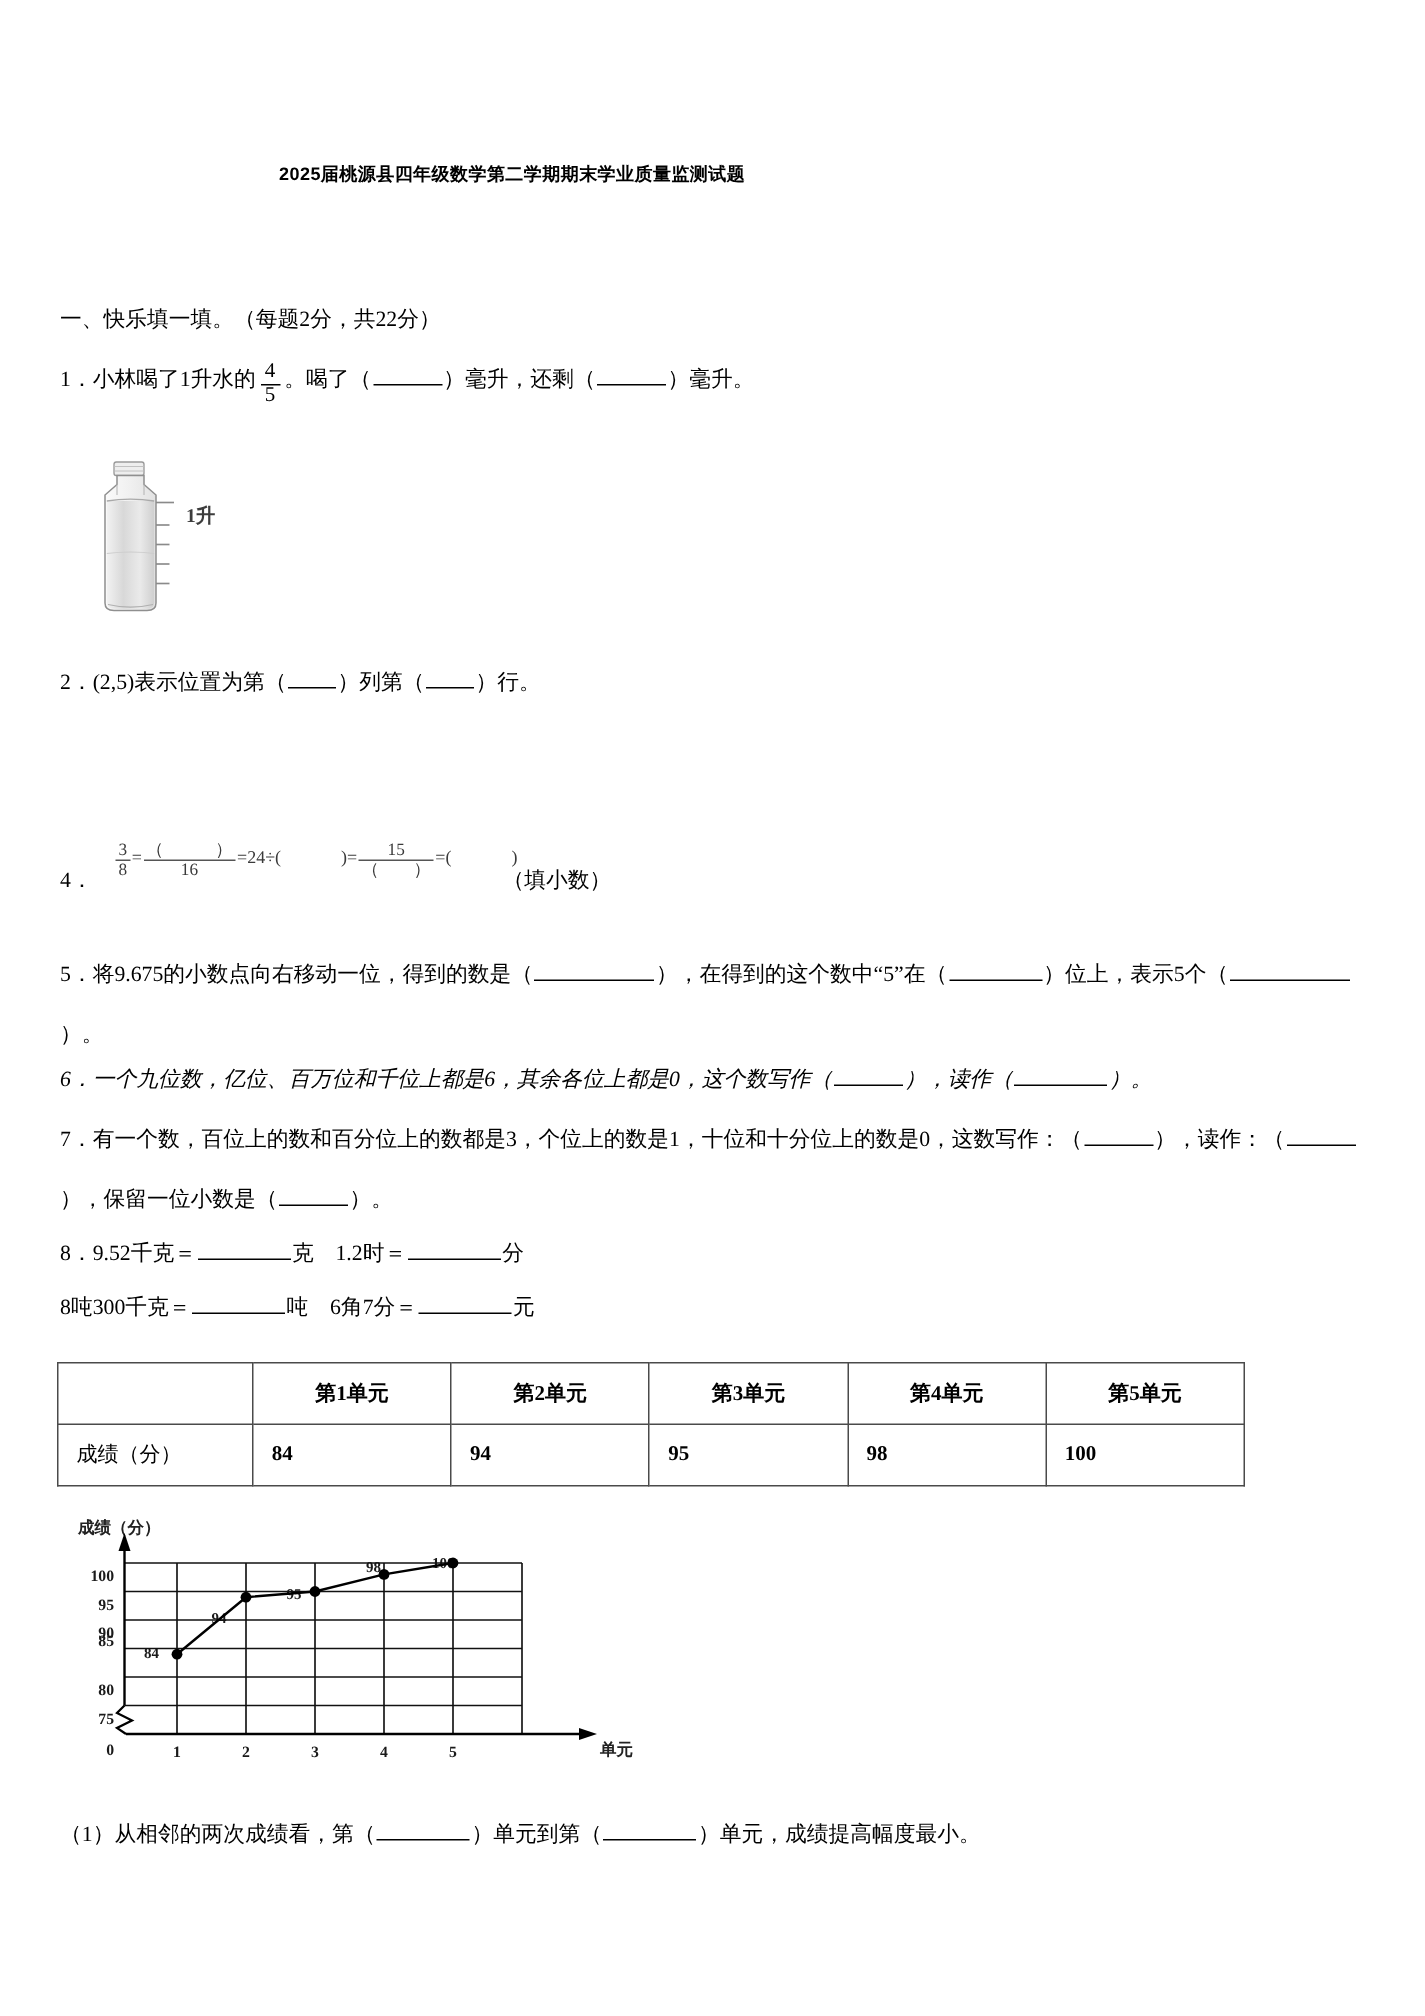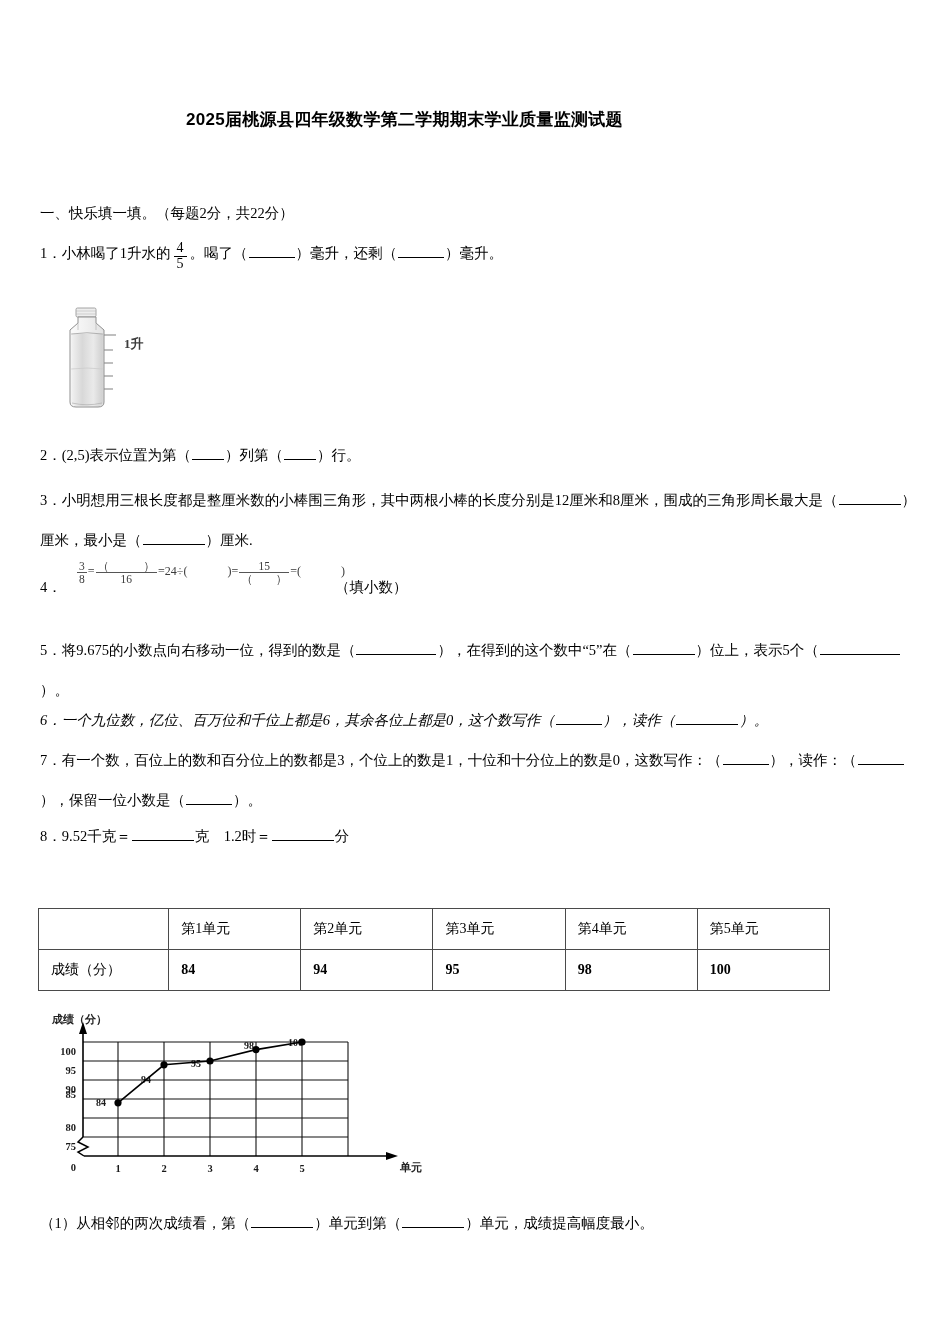--- a/index.html
+++ b/index.html
@@ -14,21 +14,21 @@
     overflow: hidden;
   }
   .page { position: relative; width: 950px; height: 1344px; padding: 0; }
 
   .doc-title {
     position: absolute;
     left: 186px; top: 108px;
     width: 620px;
     font-family: "Liberation Sans", "DejaVu Sans", sans-serif;
     font-weight: bold;
-    font-size: 17px;
+    font-size: 12px;
     letter-spacing: .3px;
     white-space: nowrap;
   }
 
   .blk { position: absolute; font-size: 14.5px; line-height: 30px; }
 
   .section-head { left: 40px; top: 198px; font-size: 14.5px; }
 
   
   .bl {
@@ -95,21 +95,21 @@
     font-size: 14px;
     font-family: "Liberation Serif", serif;
   }
   .score-table td {
     border: 1px solid #4a4a4a;
     height: 41px;
     padding: 0 12px;
     vertical-align: middle;
     font-weight: bold;
   }
-  .score-table td.hdr { font-weight: normal; }
+  .score-table td.hdr { font-weight: bold; text-align: center; }
   .score-table td.rowlbl { width: 130px; font-weight: normal; }
   .score-table td.datacell { width: 132px; }
 
   
   #chart-fig { left: 48px; top: 1004px; width: 420px; height: 180px; }
   #chart-fig .ylabel {
     position: absolute; left: 4px; top: 0px;
     font-size: 11px; font-weight: bold; color: #222;
     font-family: "Liberation Serif", serif;
   }
@@ -183,23 +183,20 @@
 
       <path d="M20 97 Q35 100.5 50 97" fill="none" stroke="#b0b0b0" stroke-width="0.7"></path>
     </svg>
     <div style="position:absolute; left:72px; top:23px; font-size:13px; font-weight:bold; font-family:Liberation Serif, serif; color:#3c3c3c;">1升</div>
   </div>
 
   <div class="blk" id="q2">
     <span>2．</span><span>(2,5)表示位置为第（</span><span class="bl bl-s"></span><span>）列第（</span><span class="bl bl-s"></span><span>）行。</span>
   </div>
 
-  <div class="blk" id="q3">
-    <span>3．</span><span>小明想用三根长度都是整厘米数的小棒围三角形，其中两根小棒的长度分别是12厘米和8厘米，围成的三角形周长最大是（</span><span class="bl bl-l"></span><span>）厘米，最小是（</span><span class="bl bl-l"></span><span>）厘米.</span>
-  </div>
 
   <div class="blk" id="q4">
     <span class="qnum">4．</span>
     <span class="expr">
       <span class="sfrac"><span class="n">3</span><span class="d">8</span></span><span>=</span><span class="sfrac"><span class="n wide">（　　　）</span><span class="d wide">16</span></span><span>=24÷(</span><span class="paren-blank">　　　</span><span>)=</span><span class="sfrac"><span class="n wide">15</span><span class="d wide">（　　）</span></span><span>=(</span><span class="paren-blank">　　　</span><span>)</span>
     </span>
     <span class="tail">（填小数）</span>
   </div>
 
   <div class="blk" id="q5">
@@ -209,20 +206,21 @@
   <div class="blk" id="q6">
     <span>6．</span><span>一个九位数，亿位、百万位和千位上都是6，其余各位上都是0，这个数写作（</span><span class="bl bl-m"></span><span>），读作（</span><span class="bl bl-l"></span><span>）。</span>
   </div>
 
   <div class="blk" id="q7">
     <span>7．</span><span>有一个数，百位上的数和百分位上的数都是3，个位上的数是1，十位和十分位上的数是0，这数写作：（</span><span class="bl bl-m"></span><span>），读作：（</span><span class="bl bl-m"></span><span>），保留一位小数是（</span><span class="bl bl-m"></span><span>）。</span>
   </div>
 
   <div class="blk" id="q8">
     <div><span>8．</span><span>9.52千克＝</span><span class="bl bl-l"></span><span>克</span>&nbsp;&nbsp;&nbsp;&nbsp;<span>1.2时＝</span><span class="bl bl-l"></span><span>分</span></div>
+    <div><span>8吨300千克＝</span><span class="bl bl-l"></span><span>吨</span>&nbsp;&nbsp;&nbsp;&nbsp;<span>6角7分＝</span><span class="bl bl-l"></span><span>元</span></div>
   </div>
 
 
   <table class="score-table">
     <tbody>
         <tr>
       <td class="rowlbl"></td>
       <td class="hdr datacell">第1单元</td>
       <td class="hdr datacell">第2单元</td>
       <td class="hdr datacell">第3单元</td>

